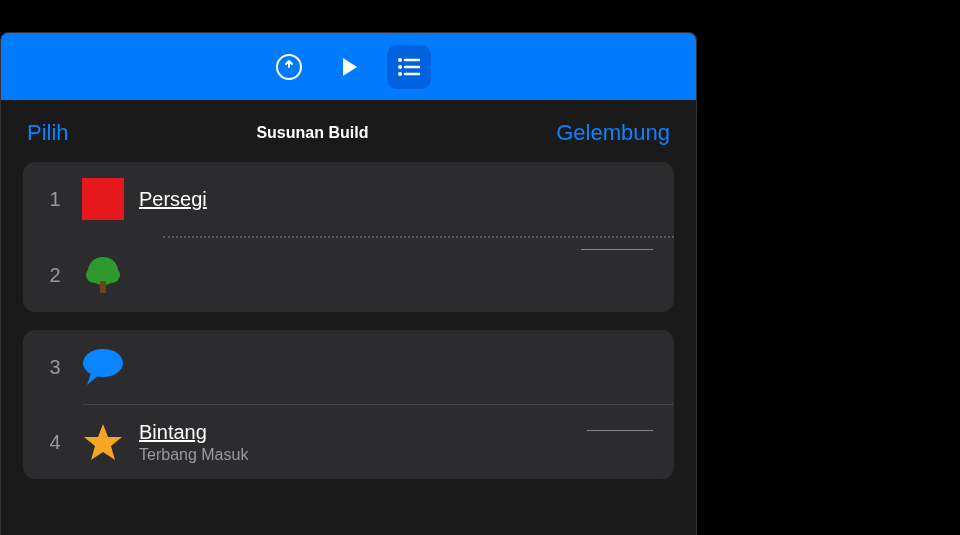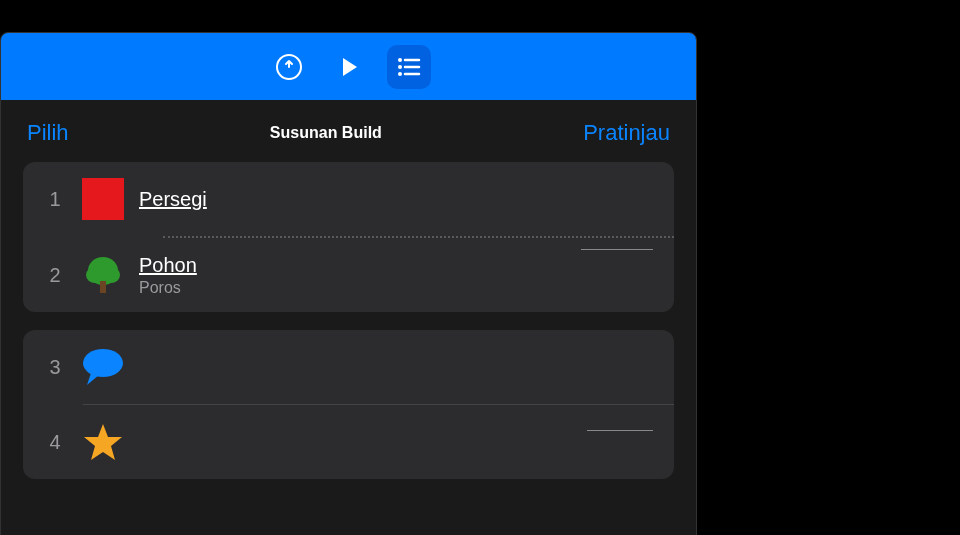--- a/index.html
+++ b/index.html
@@ -167,21 +167,21 @@
         <line x1="11" y1="8" x2="25" y2="8" stroke-width="2.5" stroke-linecap="round"></line>
         <line x1="11" y1="15" x2="25" y2="15" stroke-width="2.5" stroke-linecap="round"></line>
         <line x1="11" y1="22" x2="25" y2="22" stroke-width="2.5" stroke-linecap="round"></line>
       </svg>
     </div>
   </div>
 
   <div class="subheader">
     <span class="link">Pilih</span>
     <span class="title">Susunan Build</span>
-    <span class="link">Pratinjau</span>
+    <span class="link">Gelembung</span>
   </div>
 
   <div class="list">
 
     <div class="group">
       <div class="row">
         <span class="row-num">1</span>
         <span class="row-icon">
           <span class="square-icon"></span>
         </span>
@@ -193,24 +193,20 @@
       <div class="row">
         <span class="row-num">2</span>
         <span class="row-icon">
           <svg width="44" height="44" viewBox="0 0 44 44">
             <ellipse cx="22" cy="18" rx="15" ry="14" fill="#2e9a2e"></ellipse>
             <ellipse cx="14" cy="22" rx="9" ry="8" fill="#2e9a2e"></ellipse>
             <ellipse cx="30" cy="22" rx="9" ry="8" fill="#2e9a2e"></ellipse>
             <rect x="19" y="28" width="6" height="12" fill="#6b4423"></rect>
           </svg>
         </span>
-        <span class="row-text">
-          <span class="row-title">Pohon</span>
-          <span class="row-sub">Poros</span>
-        </span>
       </div>
     </div>
 
     <div class="group">
       <div class="row">
         <span class="row-num">3</span>
         <span class="row-icon">
           <svg width="48" height="44" viewBox="0 0 48 44">
             <ellipse cx="24" cy="18" rx="20" ry="14" fill="#0a84ff"></ellipse>
             <path d="M12 28 L8 40 L20 30 Z" fill="#0a84ff"></path>
@@ -218,20 +214,24 @@
         </span>
       </div>
       <hr class="divider-solid">
       <div class="row">
         <span class="row-num">4</span>
         <span class="row-icon">
           <svg width="44" height="44" viewBox="0 0 44 44">
             <path d="M22 4 L27 17 L41 17 L30 26 L34 40 L22 32 L10 40 L14 26 L3 17 L17 17 Z" fill="#f5a623"></path>
           </svg>
         </span>
+        <span class="row-text">
+          <span class="row-title">Bintang</span>
+          <span class="row-sub">Terbang Masuk</span>
+        </span>
       </div>
     </div>
 
   </div>
 </div>
 
 <div class="callout callout-1"></div>
 <div class="callout callout-2"></div>
 
 </body></html>

